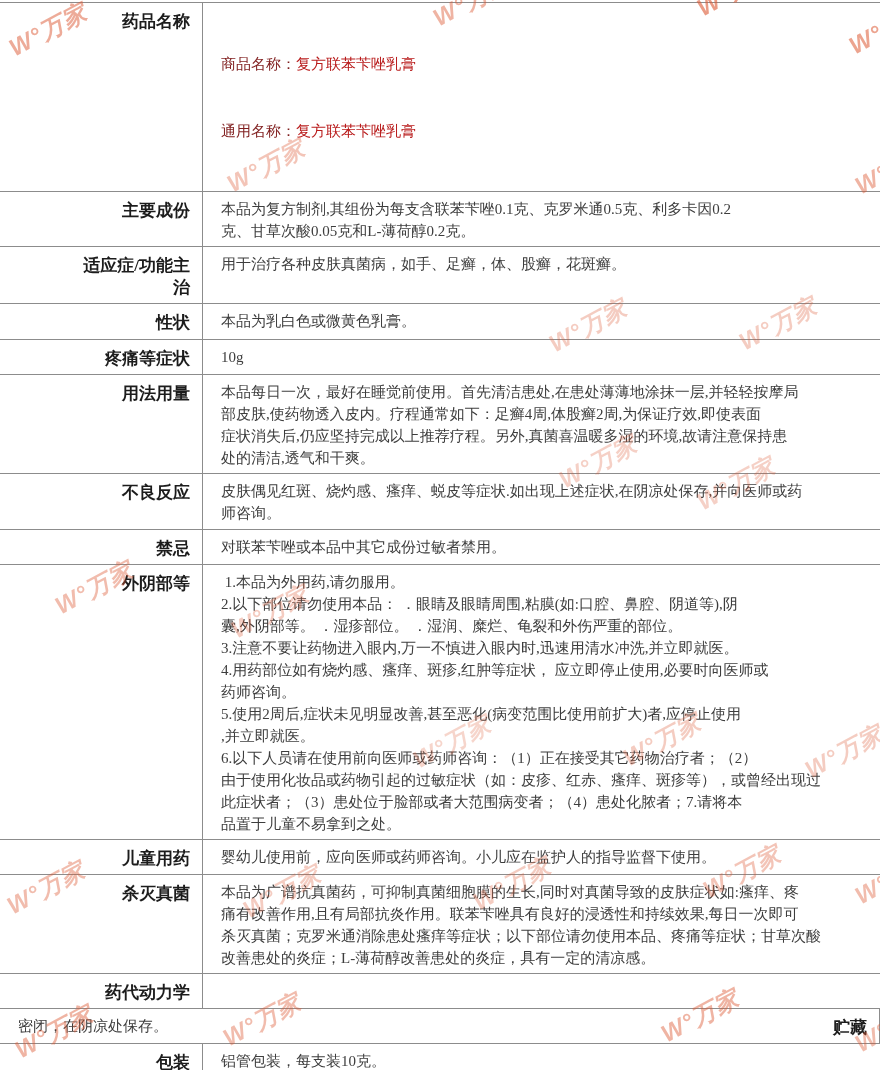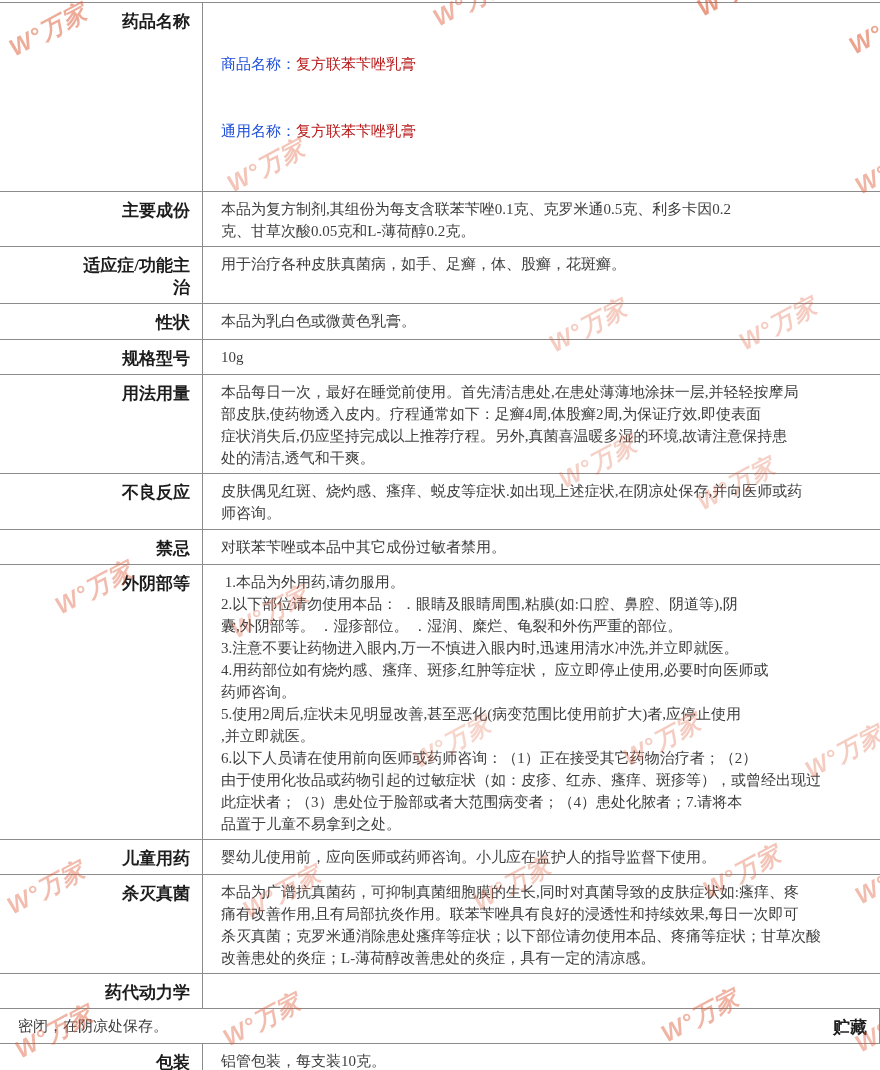--- a/index.html
+++ b/index.html
@@ -35,21 +35,21 @@
   .content-cell{
     flex:1 1 auto;
     padding:6px 14px 4px 18px;
     font-size:15px;
     line-height:22px;
     color:#3d3d3d;
     white-space:pre-wrap;
     word-break:break-all;
   }
   .name-line{line-height:23px;}
-  .name-prefix{color:#1d4ed8;}
+  .name-prefix{color:#7f1d1d;}
   .name-value{color:#b91c1c;}
   .wm{
     position:absolute;
     transform:rotate(-28deg);
     font-family:"Liberation Sans","DejaVu Sans",sans-serif;
     font-weight:bold;
     font-style:italic;
     font-size:24px;
     letter-spacing:1px;
     color:#dd5a35;
@@ -84,21 +84,21 @@
 治</div>
       <div class="cell content-cell">用于治疗各种皮肤真菌病，如手、足癣，体、股癣，花斑癣。</div>
     </div>
 
     <div class="row" style="min-height:35px">
       <div class="cell label-cell">性状</div>
       <div class="cell content-cell">本品为乳白色或微黄色乳膏。</div>
     </div>
 
     <div class="row" style="min-height:28px">
-      <div class="cell label-cell">规格型号</div>
+      <div class="cell label-cell">疼痛等症状</div>
       <div class="cell content-cell">10g</div>
     </div>
 
     <div class="row" style="min-height:90px">
       <div class="cell label-cell">用法用量</div>
       <div class="cell content-cell">本品每日一次，最好在睡觉前使用。首先清洁患处,在患处薄薄地涂抹一层,并轻轻按摩局
 部皮肤,使药物透入皮内。疗程通常如下：足癣4周,体股癣2周,为保证疗效,即使表面
 症状消失后,仍应坚持完成以上推荐疗程。另外,真菌喜温暖多湿的环境,故请注意保持患
 处的清洁,透气和干爽。</div>
     </div>

